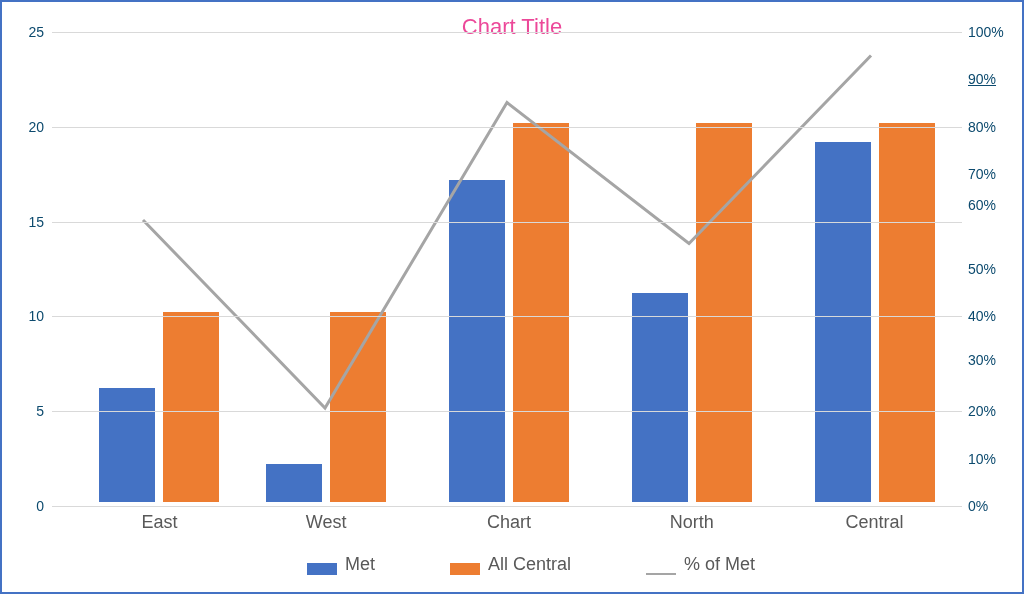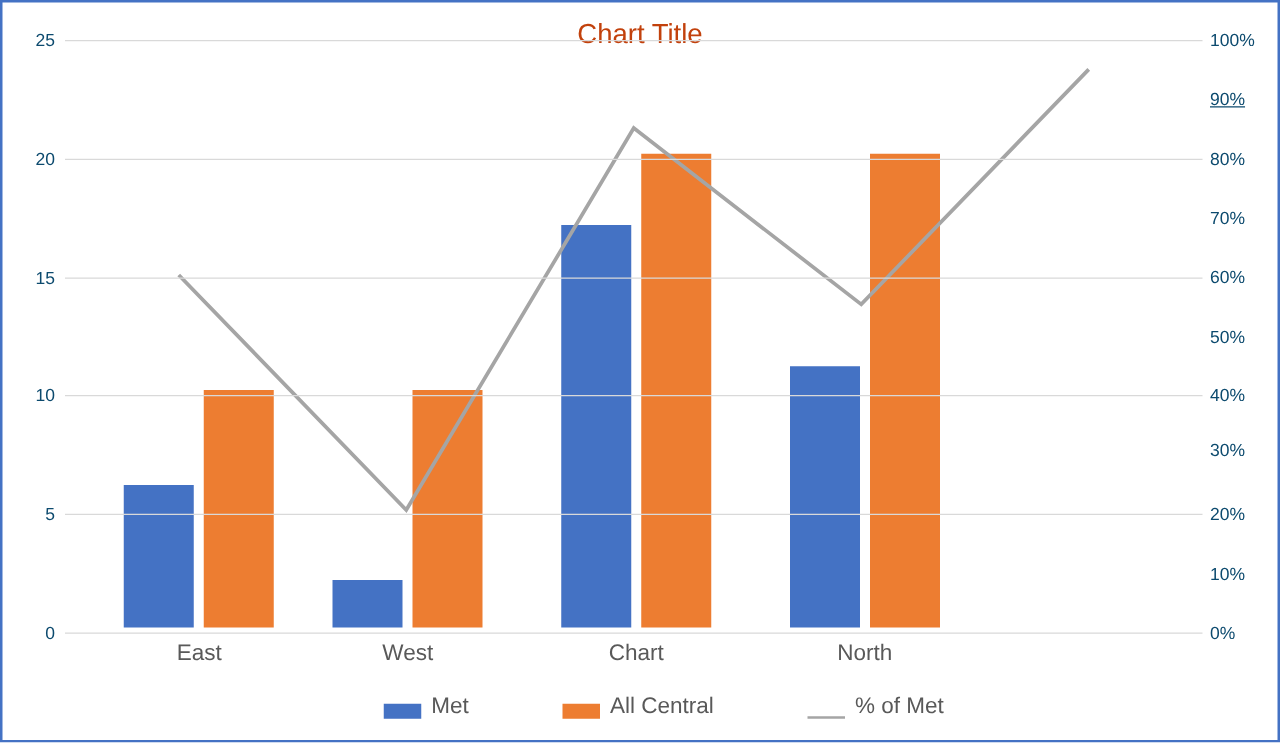--- a/index.html
+++ b/index.html
@@ -18,21 +18,21 @@
     border: 2px solid #4472c4;
     position: relative;
   }
   .chart-title {
     position: absolute;
     top: 12px;
     left: 0;
     right: 0;
     text-align: center;
     font-size: 22px;
-    color: #c2410c;
+    color: #ec4899;
   }
   .plot {
     position: absolute;
     left: 50px;
     right: 60px;
     top: 30px;
     bottom: 90px;
   }
   .grid-line {
     position: absolute;
@@ -139,20 +139,25 @@
         </div>
         <div class="group" style="left: 365.6px; width: 182.8px;">
           <div class="bar met" style="left: 31.4px; height: 322.32px;"></div>
           <div class="bar all" style="left: 95.4px; height: 379.2px;"></div>
           <div class="x-label">Chart</div>
         </div>
         <div class="group" style="left: 548.4px; width: 182.8px;">
           <div class="bar met" style="left: 31.4px; height: 208.56px;"></div>
           <div class="bar all" style="left: 95.4px; height: 379.2px;"></div>
           <div class="x-label">North</div>
+        </div>
+        <div class="group" style="left: 731.2px; width: 182.8px;">
+          <div class="bar met" style="left: 31.4px; height: 360.24px;"></div>
+          <div class="bar all" style="left: 95.4px; height: 379.2px;"></div>
+          <div class="x-label">Central</div>
         </div>
       </div>
     <svg class="line-layer" id="line-layer" preserveAspectRatio="none" viewBox="0 0 914 474">
         <polyline points="91.4,189.60000000000002 274.20000000000005,379.20000000000005 457,71.10000000000001 639.8000000000001,213.29999999999998 822.6,23.70000000000002" fill="none" stroke="#a5a5a5" stroke-width="3"></polyline>
       </svg>
   <div class="grid-line" style="top: 474px;"></div>
       <div class="y-left-label" style="top: 474px;">0</div>
       <div class="grid-line" style="top: 379.2px;"></div>
       <div class="y-left-label" style="top: 379.2px;">5</div>
       <div class="grid-line" style="top: 284.4px;"></div>
@@ -162,21 +167,21 @@
       <div class="grid-line" style="top: 94.8px;"></div>
       <div class="y-left-label" style="top: 94.8px;">20</div>
       <div class="grid-line" style="top: 0px;"></div>
       <div class="y-left-label" style="top: 0px;">25</div>
       <div class="y-right-label" style="top: 474px;">0%</div>
       <div class="y-right-label" style="top: 426.6px;">10%</div>
       <div class="y-right-label" style="top: 379.2px;">20%</div>
       <div class="y-right-label" style="top: 328px;">30%</div>
       <div class="y-right-label" style="top: 284.4px;">40%</div>
       <div class="y-right-label" style="top: 237px;">50%</div>
-      <div class="y-right-label" style="top: 189px;">60%</div>
+      <div class="y-right-label" style="top: 173px;">60%</div>
       <div class="y-right-label" style="top: 142.2px;">70%</div>
       <div class="y-right-label" style="top: 94.8px;">80%</div>
       <div class="y-right-label" style="top: 47.4px; text-decoration: underline;">90%</div>
       <div class="y-right-label" style="top: 0px;">100%</div>
     </div>
 
   <div class="legend">
     <span class="legend-item">
       <span class="swatch met"></span>
       <span>Met</span>

